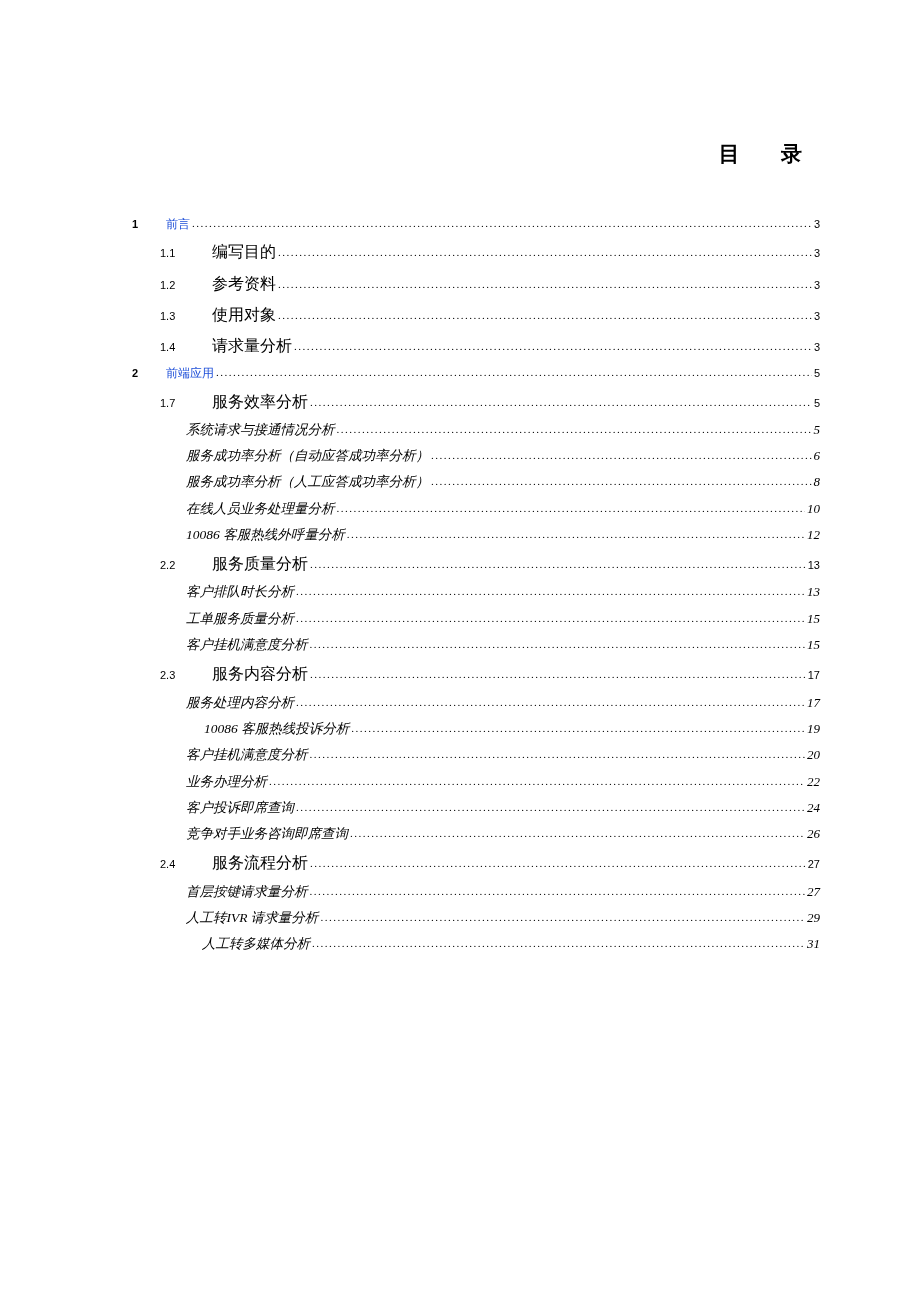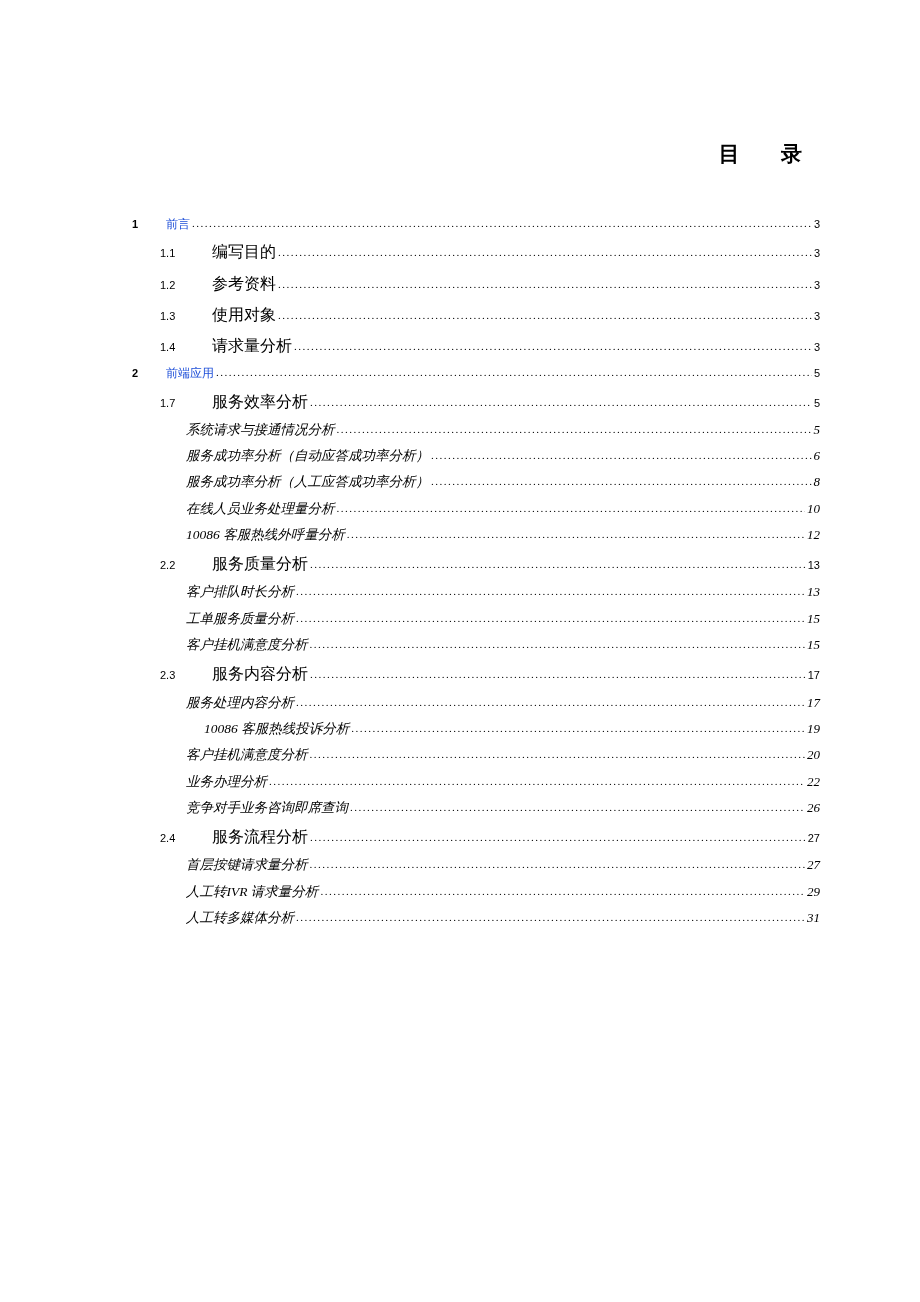--- a/index.html
+++ b/index.html
@@ -204,20 +204,25 @@
         <span class="toc-label lvl3" style="margin-left: 0px;">客户挂机满意度分析</span>
         <span class="leader"></span>
         <span class="toc-page italic">20</span>
       </div>
       <div class="toc-row indent-2">
         <span class="toc-label lvl3" style="margin-left: 0px;">业务办理分析</span>
         <span class="leader"></span>
         <span class="toc-page italic">22</span>
       </div>
       <div class="toc-row indent-2">
+        <span class="toc-label lvl3" style="margin-left: 0px;">客户投诉即席查询</span>
+        <span class="leader"></span>
+        <span class="toc-page italic">24</span>
+      </div>
+      <div class="toc-row indent-2">
         <span class="toc-label lvl3" style="margin-left: 0px;">竞争对手业务咨询即席查询</span>
         <span class="leader"></span>
         <span class="toc-page italic">26</span>
       </div>
       <div class="toc-row indent-1">
         <span class="toc-num sub num-col1">2.4</span>
         <span class="toc-label lvl2">服务流程分析</span>
         <span class="leader"></span>
         <span class="toc-page">27</span>
       </div>
@@ -225,18 +230,18 @@
         <span class="toc-label lvl3" style="margin-left: 0px;">首层按键请求量分析</span>
         <span class="leader"></span>
         <span class="toc-page italic">27</span>
       </div>
       <div class="toc-row indent-2">
         <span class="toc-label lvl3" style="margin-left: 0px;">人工转IVR 请求量分析</span>
         <span class="leader"></span>
         <span class="toc-page italic">29</span>
       </div>
       <div class="toc-row indent-2">
-        <span class="toc-label lvl3" style="margin-left: 0px;">人工转多媒体分析</span>
+        <span class="toc-label lvl3" style="margin-left: 16px;">人工转多媒体分析</span>
         <span class="leader"></span>
         <span class="toc-page italic">31</span>
       </div>
     </div>
 </div>
 
 </body></html>

